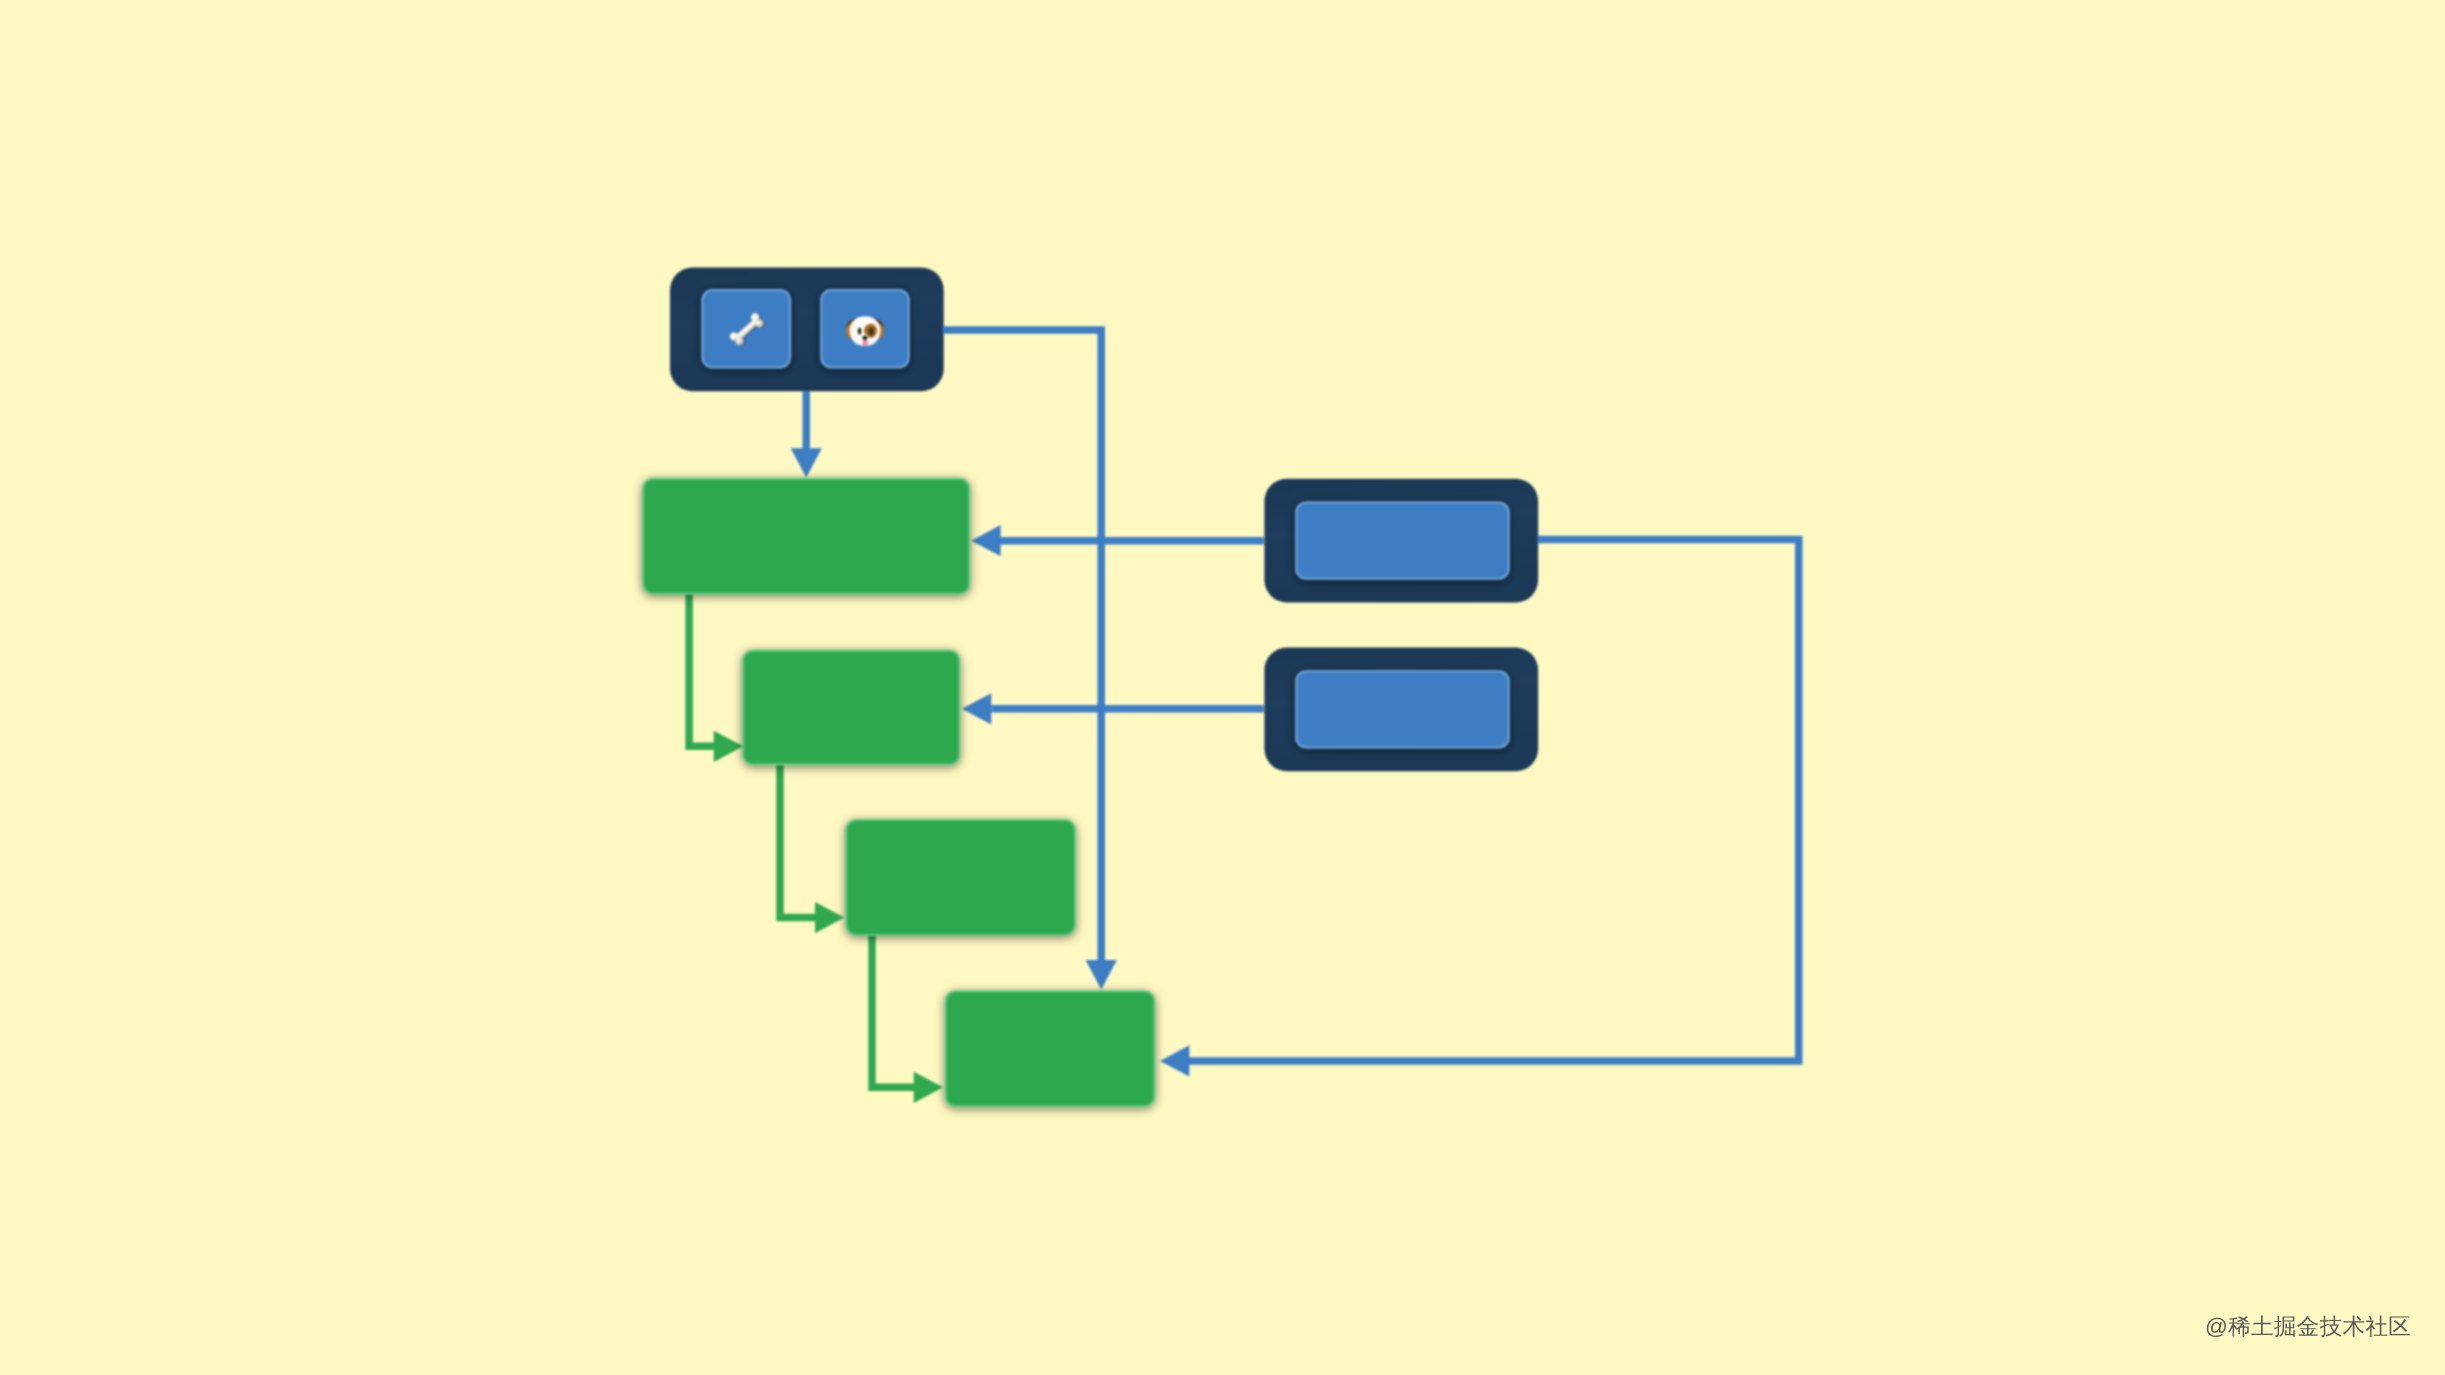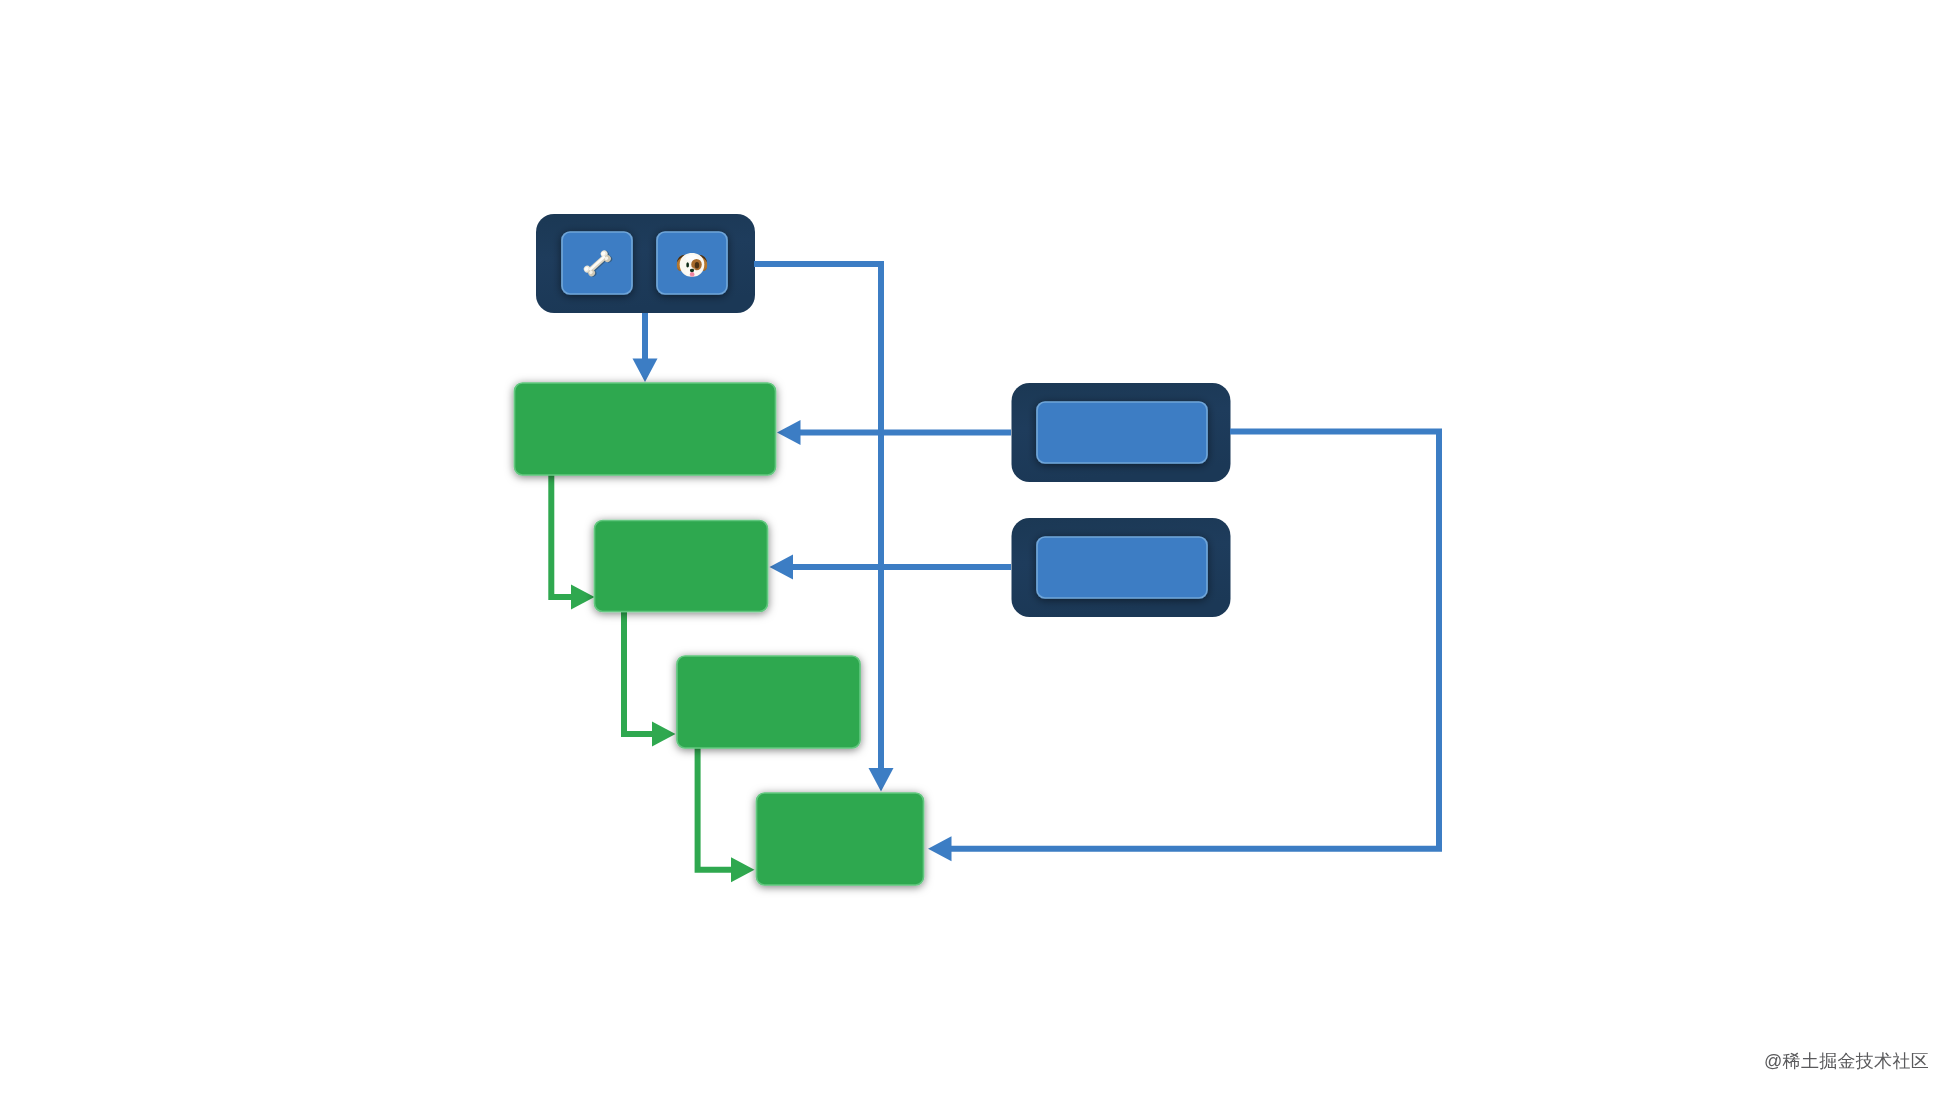--- a/index.html
+++ b/index.html
@@ -1,18 +1,18 @@
 <!DOCTYPE html>
 <html><head>
 <meta charset="utf-8">
 <title>diagram</title>
 <style>
   html,body{margin:0;padding:0;background:#000;width:1956px;height:1100px;overflow:hidden;}
   body{font-family:"Liberation Sans", sans-serif;}
-  #stage{position:relative;width:1956px;height:1100px;background:#ffffff;}
+  #stage{position:relative;width:1956px;height:1100px;background:#fef9c3;}
   svg#diagram{position:absolute;left:0;top:0;filter:blur(0.7px);}
   .wm{position:absolute;right:27px;bottom:30px;color:#5a5a5c;font-size:18px;letter-spacing:0.3px;line-height:1;}
 </style>
 </head>
 <body>
 
 <div id="stage">
   <svg id="diagram" width="1956" height="1100" viewBox="0 0 1956 1100">
     <defs>
       <filter id="nodeShadow" filterUnits="userSpaceOnUse" x="0" y="0" width="1956" height="1100">

